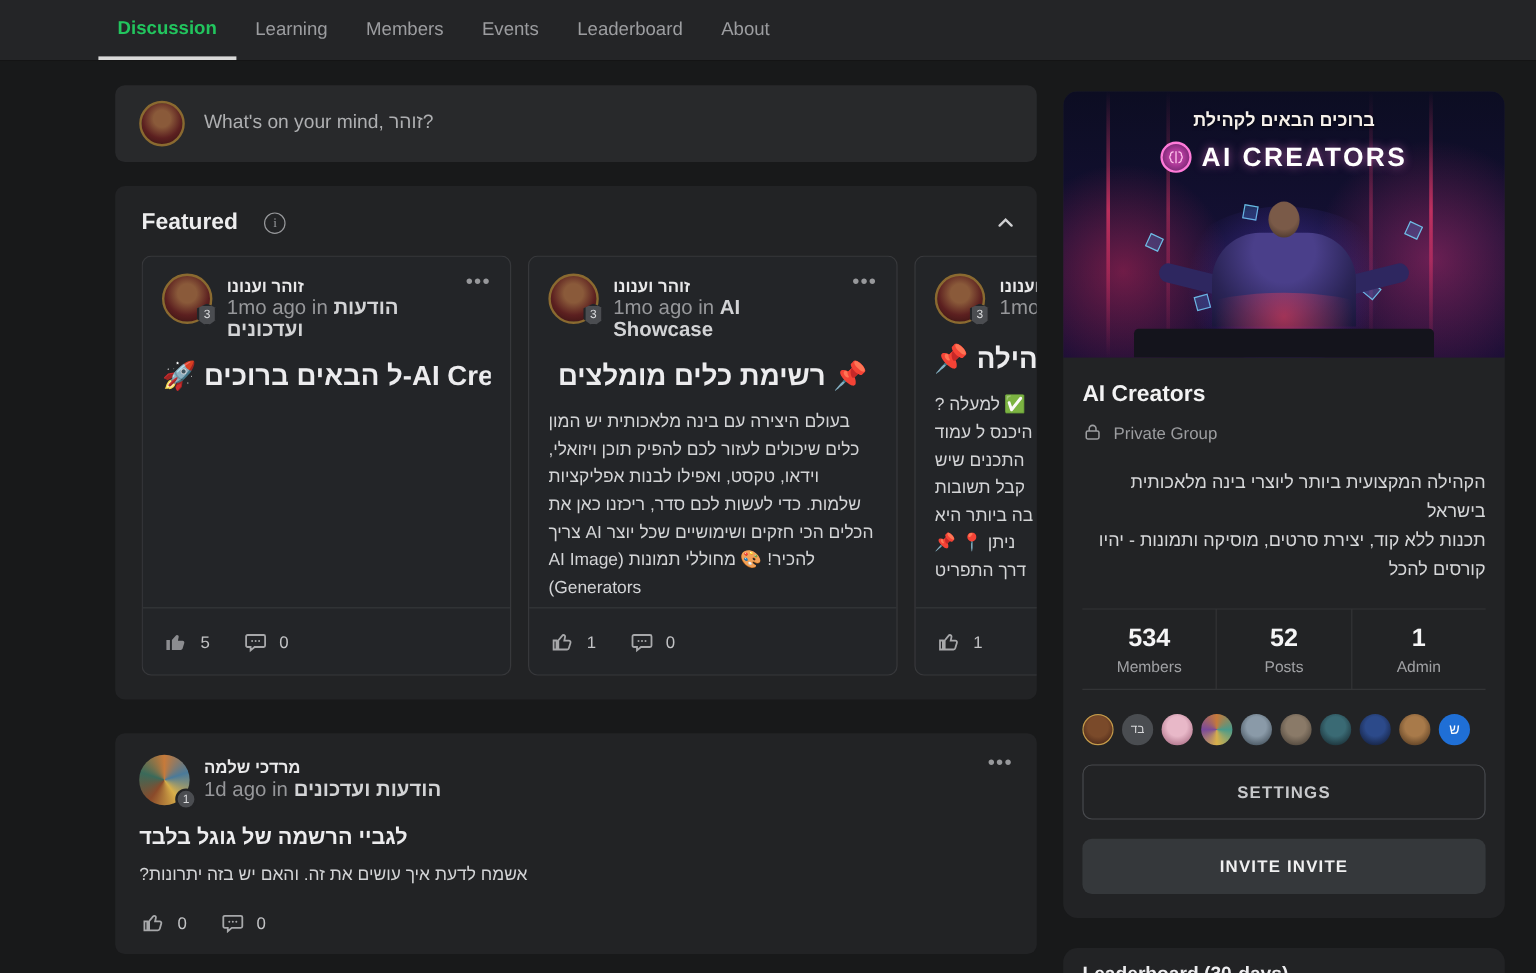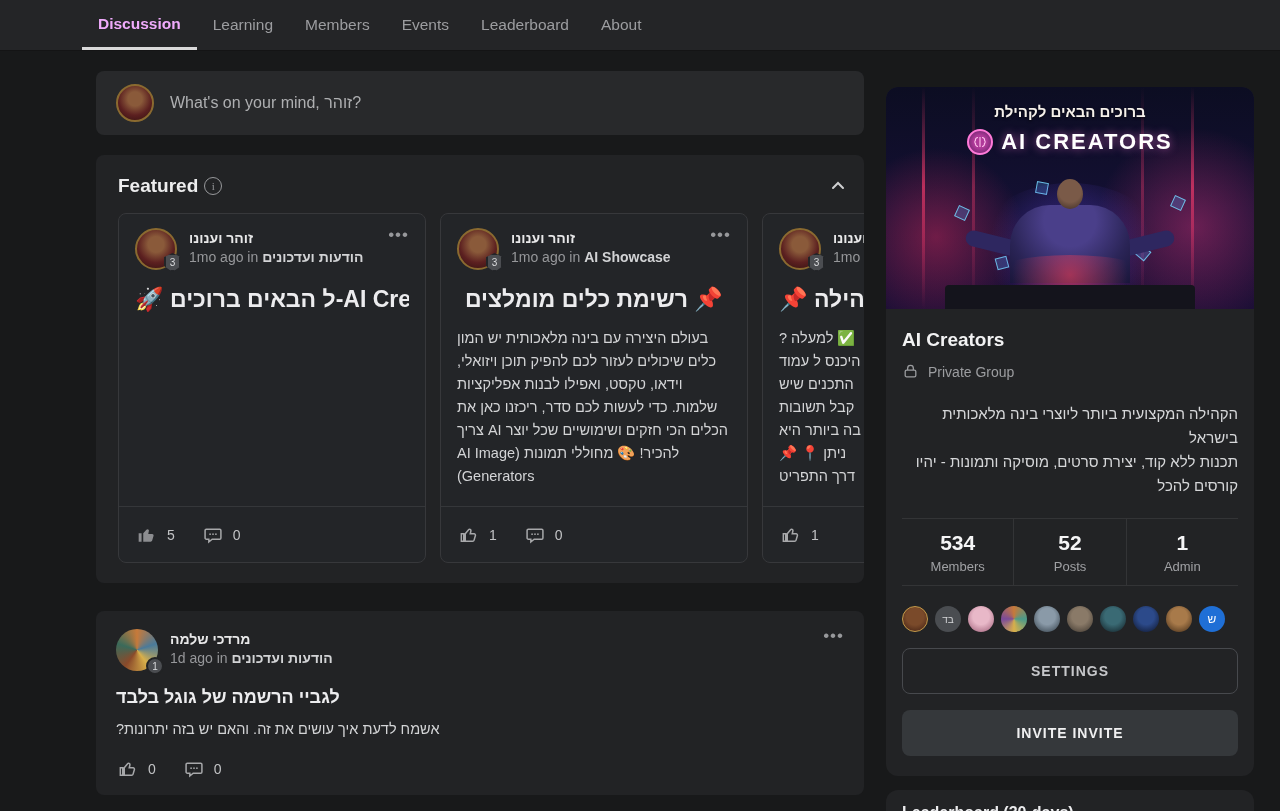--- a/index.html
+++ b/index.html
@@ -5,56 +5,56 @@
   * { margin:0; padding:0; box-sizing:border-box; }
   html,body { width:1280px; height:811px; overflow:hidden; background:#18191a;
     font-family:"Liberation Sans","DejaVu Sans",sans-serif; }
 
   
   #topnav { position:absolute; left:0; top:0; width:1280px; height:51px;
     background:#242527; display:flex; align-items:stretch; padding-left:82px;
     border-bottom:1px solid #141415; }
   .tab { display:flex; align-items:center; padding:0 16px; font-size:15.5px;
     color:#9c9da0; cursor:pointer; }
-  .tab.active { color:#f0abfc; border-bottom:3px solid #d9d9d9; font-weight:bold; }
+  .tab.active { color:#22c55e; border-bottom:3px solid #d9d9d9; font-weight:bold; }
 
   
   #composer { position:absolute; left:96px; top:71px; width:768px; height:64px;
     background:#28292b; border-radius:8px; display:flex; align-items:center;
     padding:0 20px; gap:16px; }
   .avatar { border-radius:50%; flex-shrink:0; position:relative; }
   .av-zohar { background:radial-gradient(circle at 50% 38%, #8a5a3a 0 26%, #5c2020 60%, #2e0f0f 100%);
     border:2px solid #8a6a30; }
   .av-mordechai { background:conic-gradient(#c77a3a, #4a7a9a, #d9b04a, #8a4a2a, #3a6a5a, #c77a3a); }
   #composer .avatar { width:38px; height:38px; }
   #composer-prompt { color:#aeafb1; font-size:16px; }
 
   
   #featured { position:absolute; left:96px; top:155px; width:768px; height:428px;
     background:#222325; border-radius:8px; overflow:hidden; }
   #featured-head { position:absolute; left:22px; top:18px; right:18px; height:26px;
-    display:flex; align-items:center; gap:6px; }
+    display:flex; align-items:center; gap:22px; }
   #featured-title { color:#ededee; font-size:19px; font-weight:bold; }
   .info-circ { width:18px; height:18px; border:1.5px solid #97989b; border-radius:50%;
     color:#97989b; font-size:11px; display:flex; align-items:center; justify-content:center;
     font-family:"Liberation Serif","DejaVu Serif",serif; }
   #featured-collapse { margin-left:auto; }
 
   #cards-row { position:absolute; left:22px; top:58px; width:746px; height:352px;
     display:flex; gap:14px; overflow:hidden; }
   .fcard { width:308px; flex-shrink:0; height:350px; background:#232528;
     border:1px solid #37383b; border-radius:8px; position:relative; }
   .fcard-head { display:flex; padding:14px 16px 0; gap:12px; }
   .fcard-head .avatar { width:42px; height:42px; }
   .lvl-badge { position:absolute; right:-6px; bottom:-4px; width:17px; height:19px;
     background:#4b4d51; border:2px solid #232528; color:#d9dadc; font-size:10px;
     display:flex; align-items:center; justify-content:center;
     clip-path:polygon(50% 0,100% 22%,100% 68%,50% 100%,0 68%,0 22%); border-radius:3px; }
   .author { color:#e8e8e9; font-size:14px; font-weight:bold; line-height:20px; }
-  .meta { color:#96979a; font-size:14px; line-height:18px; }
+  .meta { color:#96979a; font-size:17px; line-height:18px; }
   .meta b { color:#d2d3d5; }
   .kebab { margin-left:auto; color:#97989b; font-size:17px; letter-spacing:1px; line-height:14px; cursor:pointer; }
   .fcard-title { margin:16px 16px 0; font-size:23px; font-weight:bold; color:#ececee;
     white-space:nowrap; overflow:hidden; }
   .title-rtl { direction:rtl; text-align:center; }
   .fcard-body { margin:14px 16px 0; font-size:14.5px; line-height:23px; color:#d3d4d6;
     direction:rtl; text-align:left; }
   .fcard-body.fragments { white-space:pre-line; }
   .fcard-footer { position:absolute; left:0; right:0; bottom:0; height:56px;
     border-top:1px solid #35373a; display:flex; align-items:center; padding:0 18px; gap:10px; }
@@ -103,21 +103,21 @@
     border-radius:50%; background:#4b4d51; border:2px solid #222325; color:#d9dadc;
     font-size:10px; display:flex; align-items:center; justify-content:center; }
   #post-title { margin:16px 20px 0; font-size:18px; font-weight:bold; color:#ececee;
     direction:rtl; text-align:left; }
   #post-body { margin:13px 20px 0; font-size:14.5px; color:#d3d4d6;
     direction:rtl; text-align:left; }
   #post-footer { position:absolute; left:0; right:0; bottom:0; height:52px;
     display:flex; align-items:center; padding:0 22px; gap:10px; }
 
   
-  #sidebar { position:absolute; left:886px; top:87px; width:368px; height:689px;
+  #sidebar { position:absolute; left:886px; top:76px; width:368px; height:689px;
     background:#222325; border-radius:12px; overflow:hidden; }
   #banner { position:relative; width:100%; height:222px; overflow:hidden;
     background:linear-gradient(180deg,#0c0d22 0%,#141034 55%,#1d0f36 100%); }
   .streak { position:absolute; top:0; bottom:0; width:3px;
     background:linear-gradient(180deg,rgba(255,60,110,0) 0%,rgba(255,60,110,.65) 45%,rgba(255,60,110,0) 100%); }
   .glowL { position:absolute; left:-40px; top:60px; width:180px; height:180px; border-radius:50%;
     background:radial-gradient(circle, rgba(200,40,90,.5) 0%, rgba(200,40,90,0) 70%); }
   .glowR { position:absolute; right:-40px; top:40px; width:200px; height:200px; border-radius:50%;
     background:radial-gradient(circle, rgba(210,50,120,.45) 0%, rgba(210,50,120,0) 70%); }
   .cube { position:absolute; width:12px; height:12px; border:1.5px solid rgba(120,220,255,.8);

